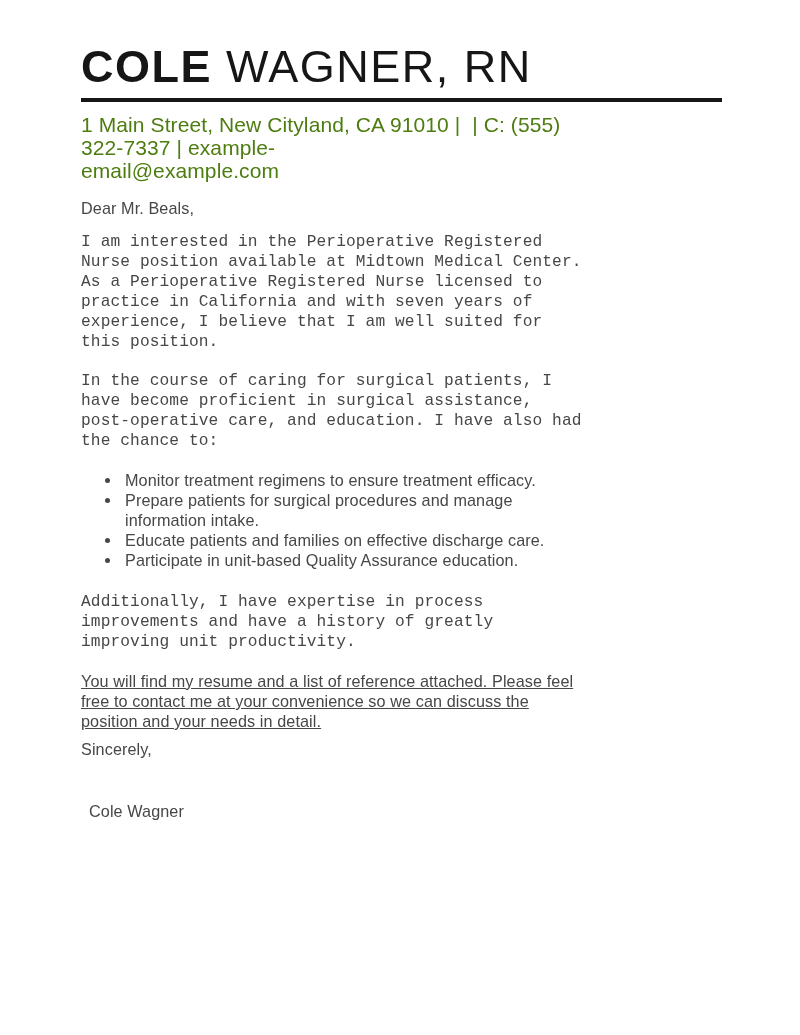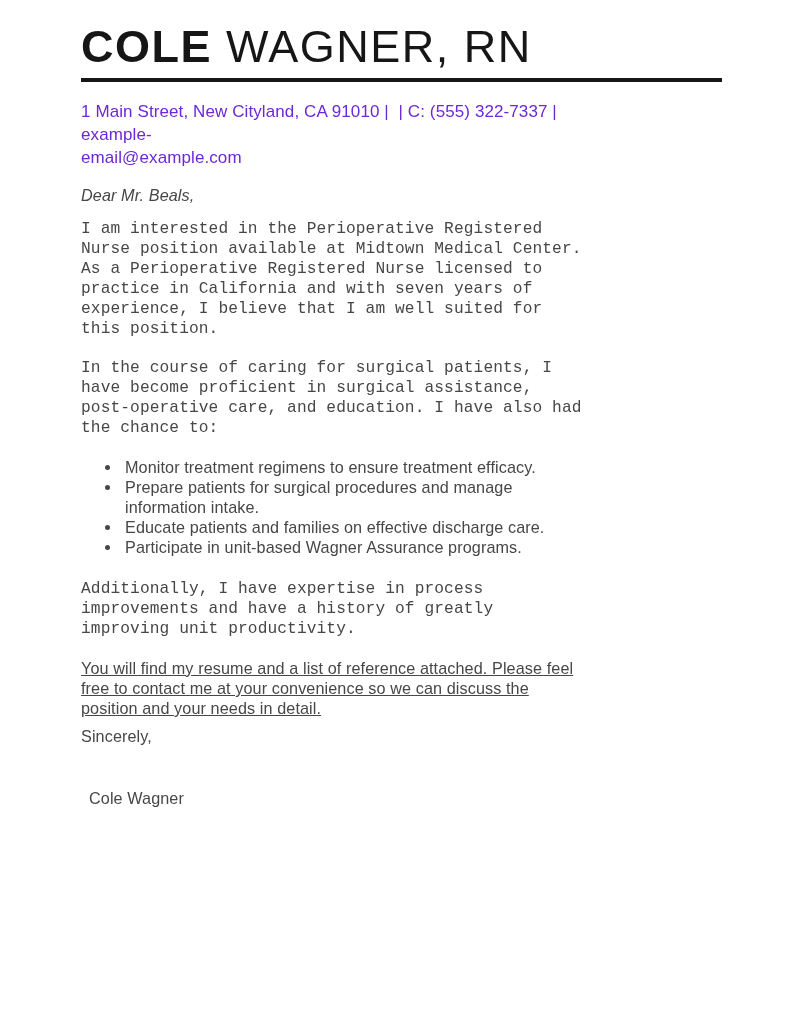--- a/index.html
+++ b/index.html
@@ -11,21 +11,21 @@
     width: 800px;
     height: 1035px;
     font-family: "Liberation Sans", sans-serif;
     color: #474747;
     overflow: hidden;
   }
   .page {
     box-sizing: border-box;
     width: 664px;
     height: 1035px;
-    padding: 24px 78px 0 81px;
+    padding: 44px 78px 0 81px;
   }
   
   .header-name {
     margin: 0;
     font-size: 45px;
     line-height: 1.0;
     letter-spacing: 1.5px;
     color: #161616;
     font-weight: 300;
     white-space: nowrap;
@@ -34,37 +34,36 @@
     font-weight: 800;
   }
   .header-rule {
     height: 0;
     border: none;
     border-top: 4px solid #161616;
     margin: 9px 0 0 0;
     width: 641px;
   }
   .contact {
-    margin-top: 18px;
-    font-size: 17px;
+    margin-top: 11px;
+    font-size: 21px;
     line-height: 23px;
-    color: #6d28d9;
+    color: #4d7c0f;
     letter-spacing: 0.1px;
   }
   
   .letter {
     margin-top: 16px;
     font-size: 16.2px;
     line-height: 20px;
     letter-spacing: 0.1px;
     max-width: 645px;
   }
   .salutation {
     margin: 16px 0 14px 0;
-    font-style: italic;
   }
   .para {
     margin: 0 0 19px 0;
     font-family: Liberation Mono, monospace;
   }
   .para-tight {
     margin: 0 0 8px 0;
     text-decoration: underline;
   }
   ul.bullets {
@@ -102,21 +101,21 @@
     <p class="salutation">Dear Mr. Beals,</p>
 
     <p class="para">I am interested in the Perioperative Registered Nurse position available at Midtown Medical Center. As a Perioperative Registered Nurse licensed to practice in California and with seven years of experience, I believe that I am well suited for this position.</p>
 
     <p class="para">In the course of caring for surgical patients, I have become proficient in surgical assistance, post-operative care, and education. I have also had the chance to:</p>
 
     <ul class="bullets">
       <li>Monitor treatment regimens to ensure treatment efficacy.</li>
       <li>Prepare patients for surgical procedures and manage information intake.</li>
       <li>Educate patients and families on effective discharge care.</li>
-      <li>Participate in unit-based Wagner Assurance programs.</li>
+      <li>Participate in unit-based Quality Assurance education.</li>
     </ul>
 
     <p class="para">Additionally, I have expertise in process improvements and have a history of greatly improving unit productivity.</p>
 
     <p class="para-tight">You will find my resume and a list of reference attached. Please feel free to contact me at your convenience so we can discuss the position and your needs in detail.</p>
 
     <p class="closing">Sincerely,</p>
 
     <p class="signature">Cole Wagner</p>
   </div>

